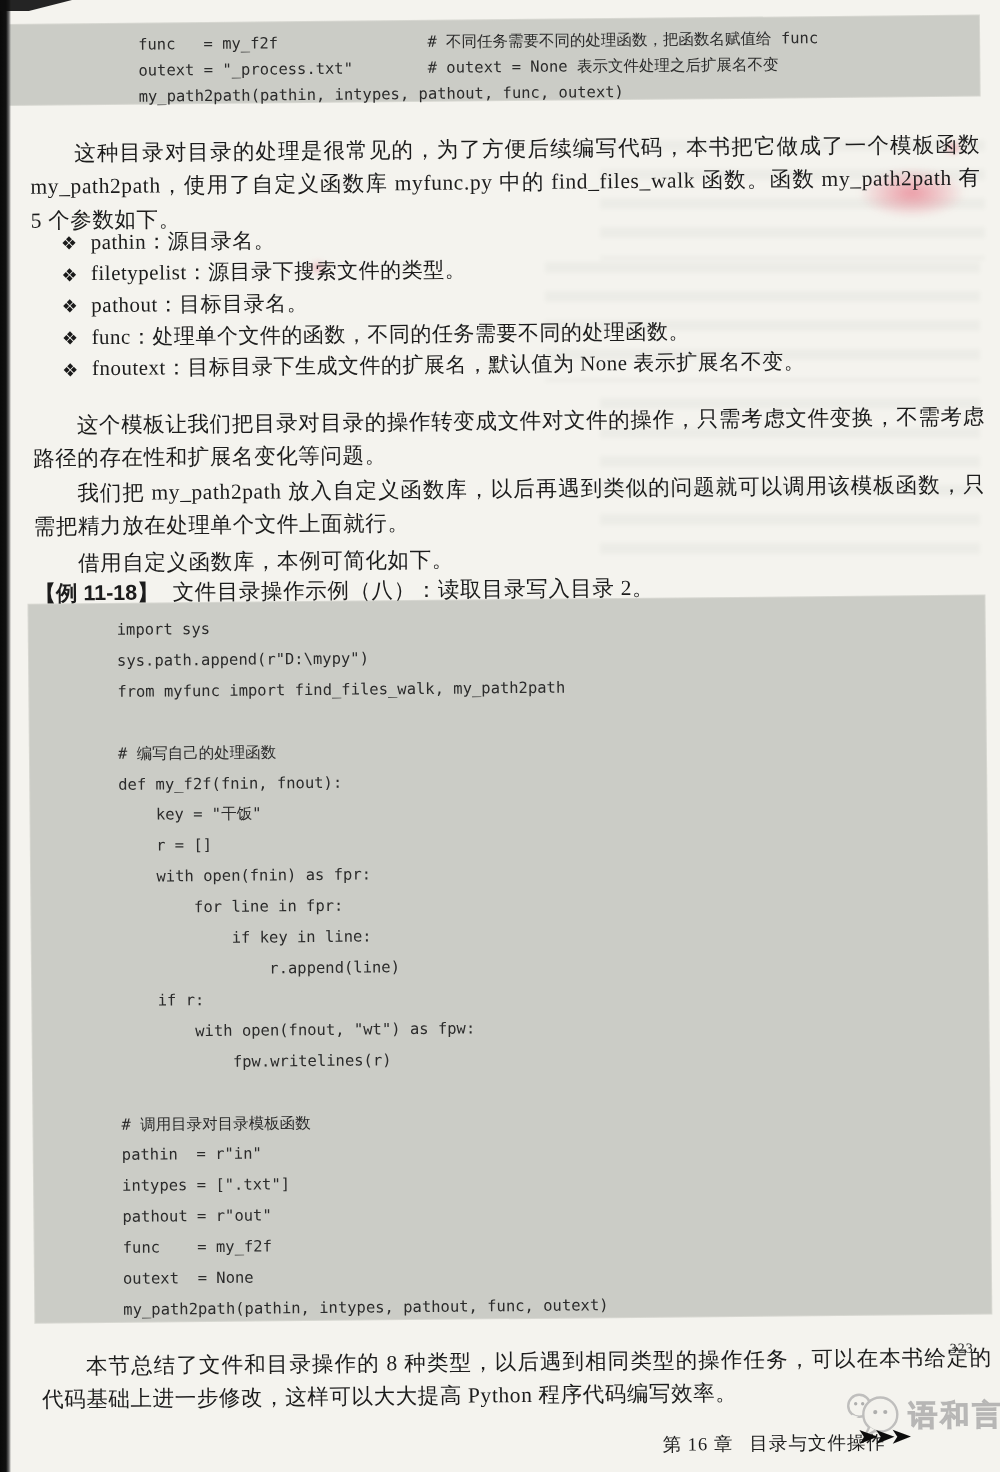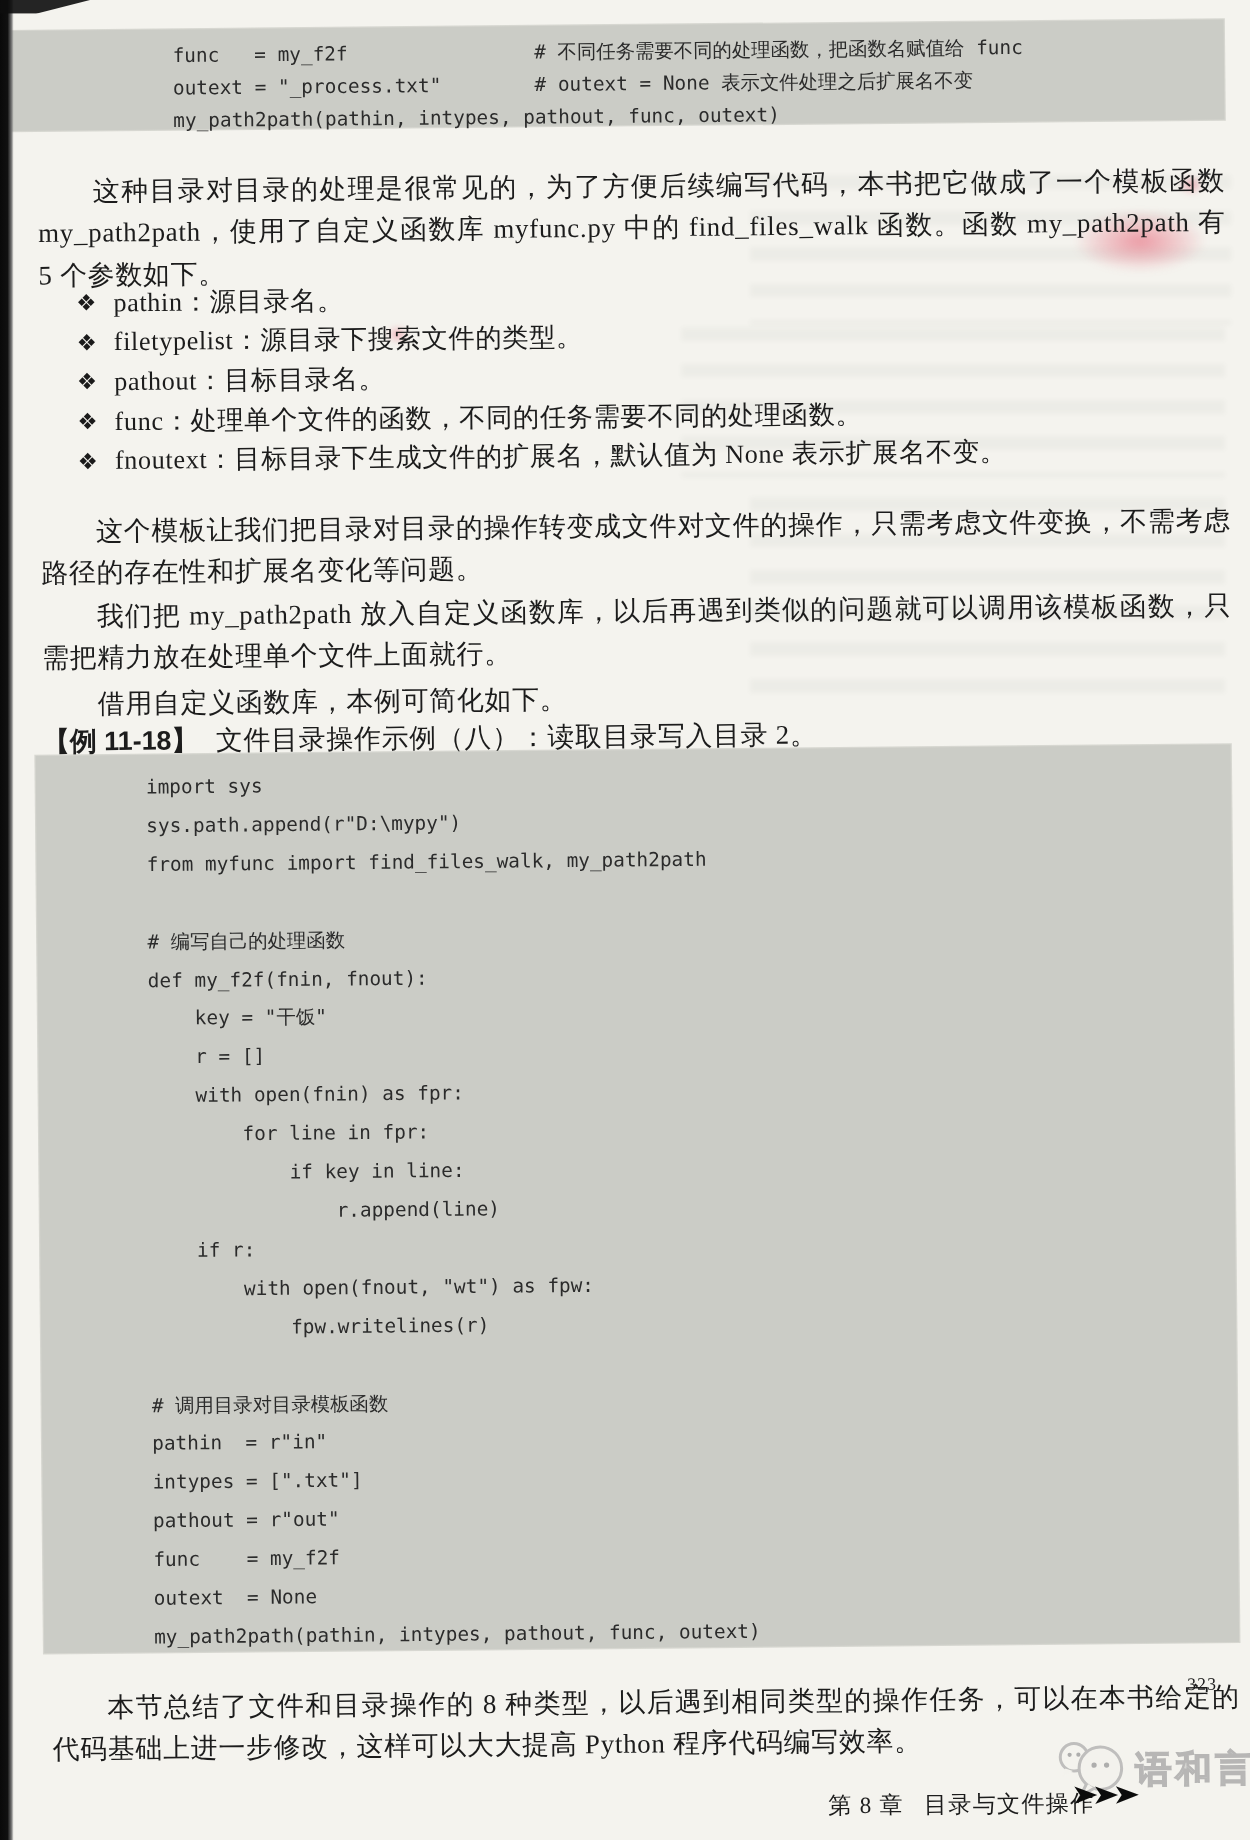--- a/index.html
+++ b/index.html
@@ -139,21 +139,21 @@
 pathin  = r"in"
 intypes = [".txt"]
 pathout = r"out"
 func    = my_f2f
 outext  = None
 my_path2path(pathin, intypes, pathout, func, outext)</pre>
 
   <p id="closing" class="para indent">本节总结了文件和目录操作的 8 种类型，以后遇到相同类型的操作任务，可以在本书给定的代码基础上进一步修改，这样可以大大提高 Python 程序代码编写效率。</p>
 
   <div class="footer-chapter">
-    <span>第 8 章</span><span class="sec">目录与文件操作</span>
+    <span>第 16 章</span><span class="sec">目录与文件操作</span>
   </div>
 
   <div class="watermark">
     <svg width="62" height="54" viewBox="0 0 62 54">
       <g fill="none" stroke="#a6a6a6" stroke-width="2.4" opacity="0.85">
         <circle cx="17" cy="17" r="11"></circle>
         <path d="M10 26 L7 33 L16 28" fill="#f4f3ee" stroke="none"></path>
         <circle cx="38" cy="26" r="17" fill="#f4f3ee"></circle>
         <path d="M27 38 L22 48 L33 42" fill="#f4f3ee"></path>
       </g>

